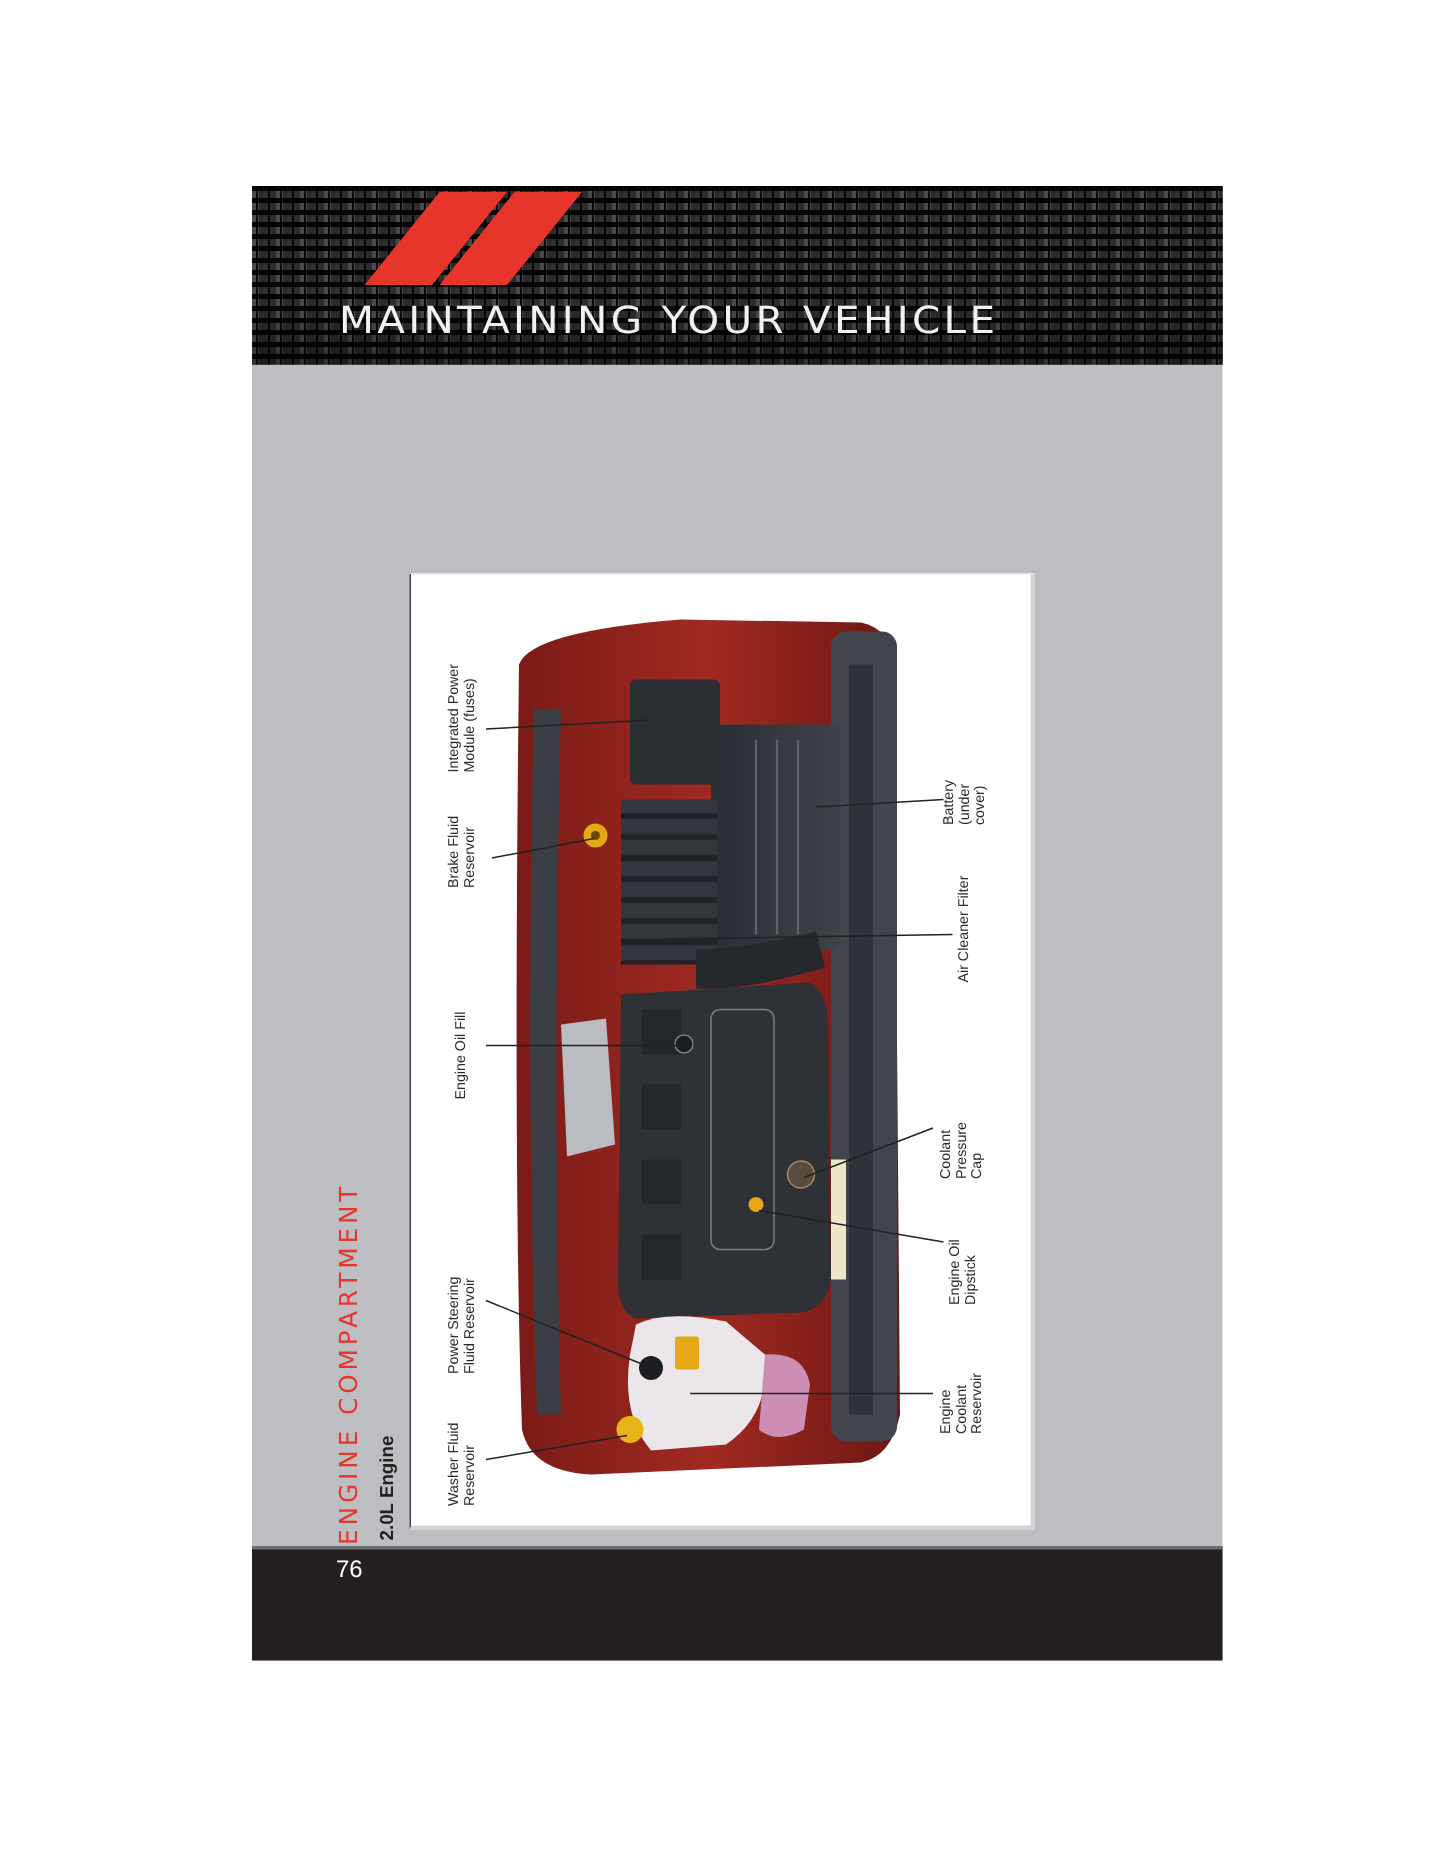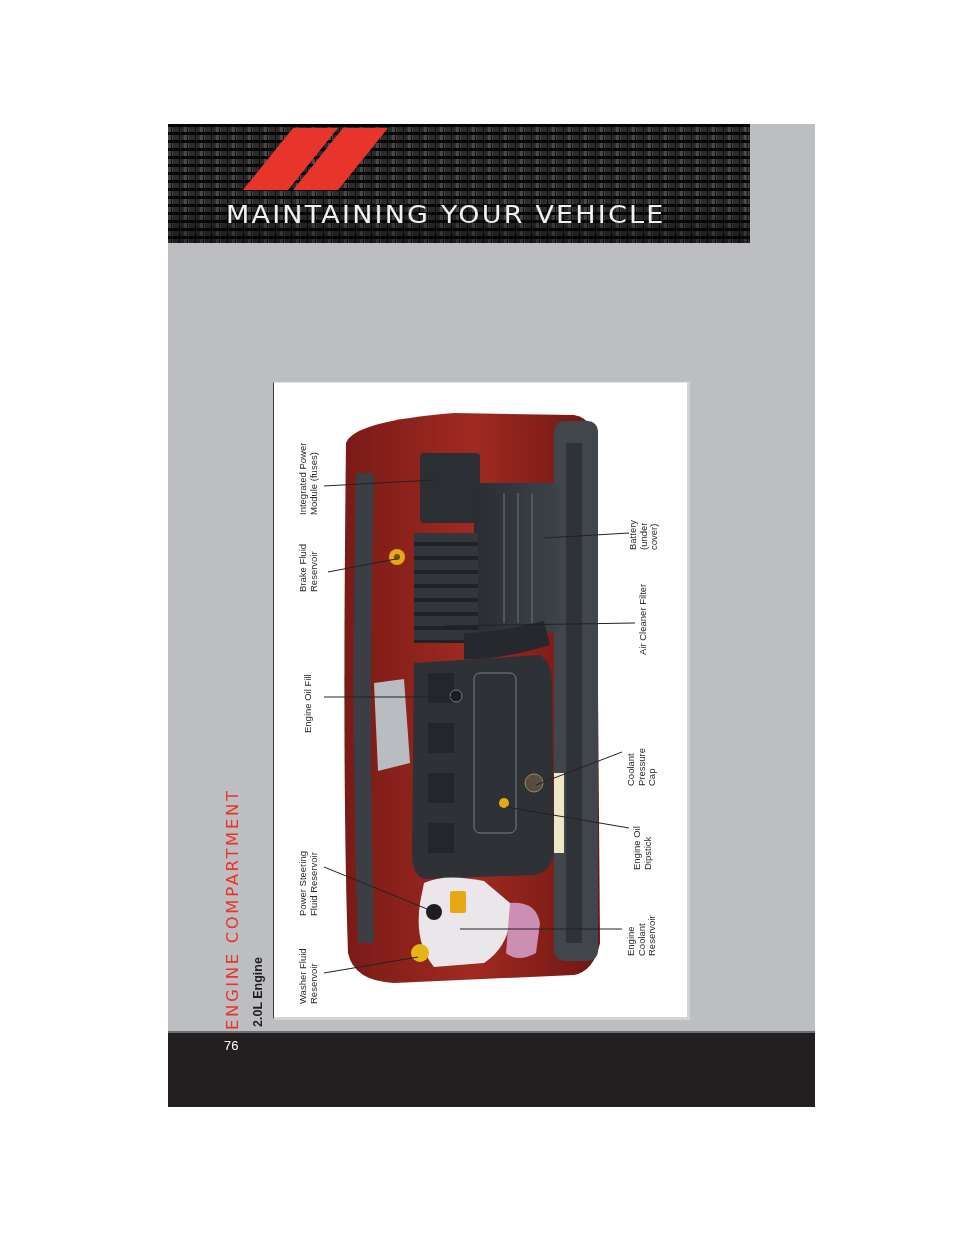--- a/index.html
+++ b/index.html
@@ -6,21 +6,21 @@
     body {
       width: 954px; height: 1235px; background: #ffffff; position: relative; overflow: hidden;
       font-family: "Liberation Sans", sans-serif;
     }
     .page {
       position: absolute; left: 168px; top: 124px; width: 647px; height: 983px;
       background: #bcbec1;
     }
     
     .header {
-      position: absolute; left: 0; top: 0; width: 582px; height: 119px;
+      position: absolute; left: 0; top: 0; width: 647px; height: 119px;
       background-color: #1c1c1c;
       background-image:
         linear-gradient(90deg, rgba(0,0,0,0) 0 3px, rgba(0,0,0,0.85) 3px 4px, rgba(0,0,0,0) 4px 8px),
         linear-gradient(0deg, rgba(0,0,0,0) 0 5px, rgba(0,0,0,0.9) 5px 8px),
         linear-gradient(90deg, #4a4a4a 0 5px, #2b2b2b 5px 8px);
       background-size: 8px 8px, 8px 8px, 16px 16px;
     }
     .header::after {
       content: ""; position: absolute; left: 0; right: 0; bottom: 0; height: 40px;
       background: linear-gradient(180deg, rgba(0,0,0,0) 0%, rgba(0,0,0,0.35) 100%);
@@ -59,21 +59,21 @@
       font-family: "Liberation Sans", sans-serif; font-weight: normal;
     }
     
     .footer {
       position: absolute; left: 0; top: 907px; width: 647px; height: 76px; background: #231f20;
     }
     .footer::before {
       content: ""; position: absolute; left: 0; right: 0; top: 0; height: 2px; background: #6d6e71;
     }
     .page-number {
-      position: absolute; left: 56px; top: 7px; color: #ffffff; font-size: 13px;
+      position: absolute; left: 56px; top: 7px; color: #ffffff; font-size: 16px;
       font-family: "Liberation Sans", sans-serif;
     }
   </style>
 </head>
 <body>
 
 <div class="page">
 
   <div class="header">
     <svg class="stripes" viewBox="0 0 150 66" width="150" height="66">

